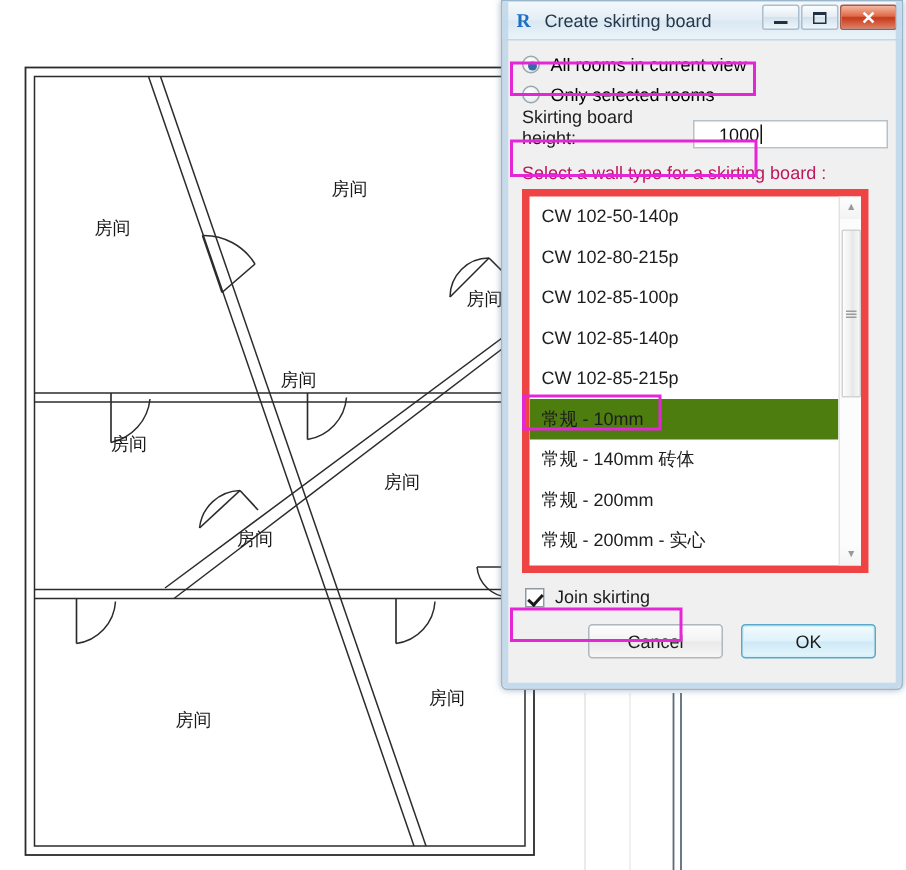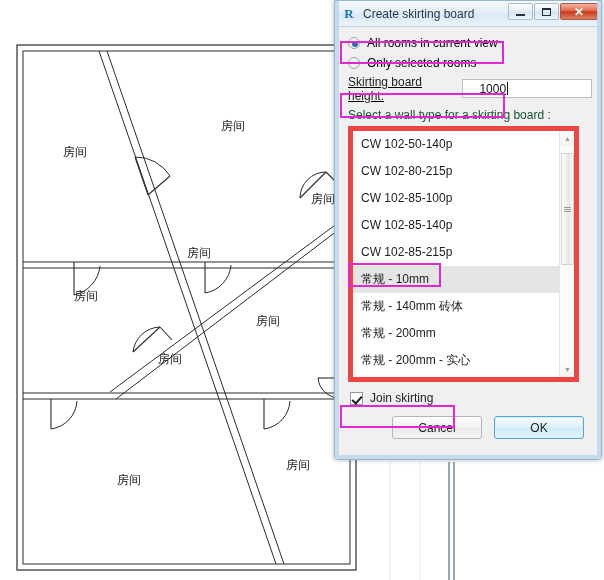--- a/index.html
+++ b/index.html
@@ -90,54 +90,54 @@
     background: radial-gradient(circle at 40% 35%, #ffffff 0%, #eef1f3 60%, #dfe4e8 100%);
     position: relative; flex: none;
   }
   .radio.on::after {
     content:""; position:absolute; left:3px; top:3px;
     width:6px; height:6px; border-radius:50%;
     background:#2f6fa8;
   }
   .radio-label { font-size: 12px; color:#000000; margin-left:7px; }
 
-  .field-row { display:flex; align-items:center; height:21px; margin-left:4px; margin-top:5px;text-decoration:underline; }
+  .field-row { display:flex; align-items:flex-end; height:21px; margin-left:4px; margin-top:5px; }
   .field-label { font-size:12px; color:#1d1d1d; }
   .txtbox {
     margin-left: 6px;
     width: 134px; height: 19px;
     background:#fff; border:1px solid #b6c0c8;
     font-size:12px; color:#111;
     padding: 0 16px;
     display:flex; align-items:center;
     position: relative;
   }
   .caret {
     display:inline-block; width:1px; height:13px;
     background:#111; margin-left:1px;
   }
 
-  .sel-label { font-size:12px; color:#14532d; margin:9px 0 4px 4px; }
+  .sel-label { font-size:12px; color:#be185d; margin:9px 0 4px 4px; }
 
   .listbox {
     position: relative;
     margin-left: 4px;
     width: 231px; height: 256px;
     background:#fff;
     border:5px solid #ef4444;
     overflow:hidden;
   }
   .list-inner { position:absolute; left:0; top:0; right:15px; top:0; }
   .lrow {
     height: 27px; line-height: 27px;
     padding-left: 8px;
     font-size: 12px; color:#1d1d1d;
     white-space: nowrap;
   }
-  .lrow.sel { background:#e5e5e5; }
+  .lrow.sel { background:#4d7c0f; }
 
   .vscroll {
     position:absolute; right:0; top:0; width:15px; height:100%;
     background:#fcfcfc; border-left:1px solid #e4e4e4;
   }
   .sb-arrow {
     position:absolute; left:0; width:15px; height:15px;
     background: linear-gradient(to bottom,#fdfdfd,#f3f3f3);
     display:flex; align-items:center; justify-content:center;
     font-size:7px; color:#9a9a9a;

